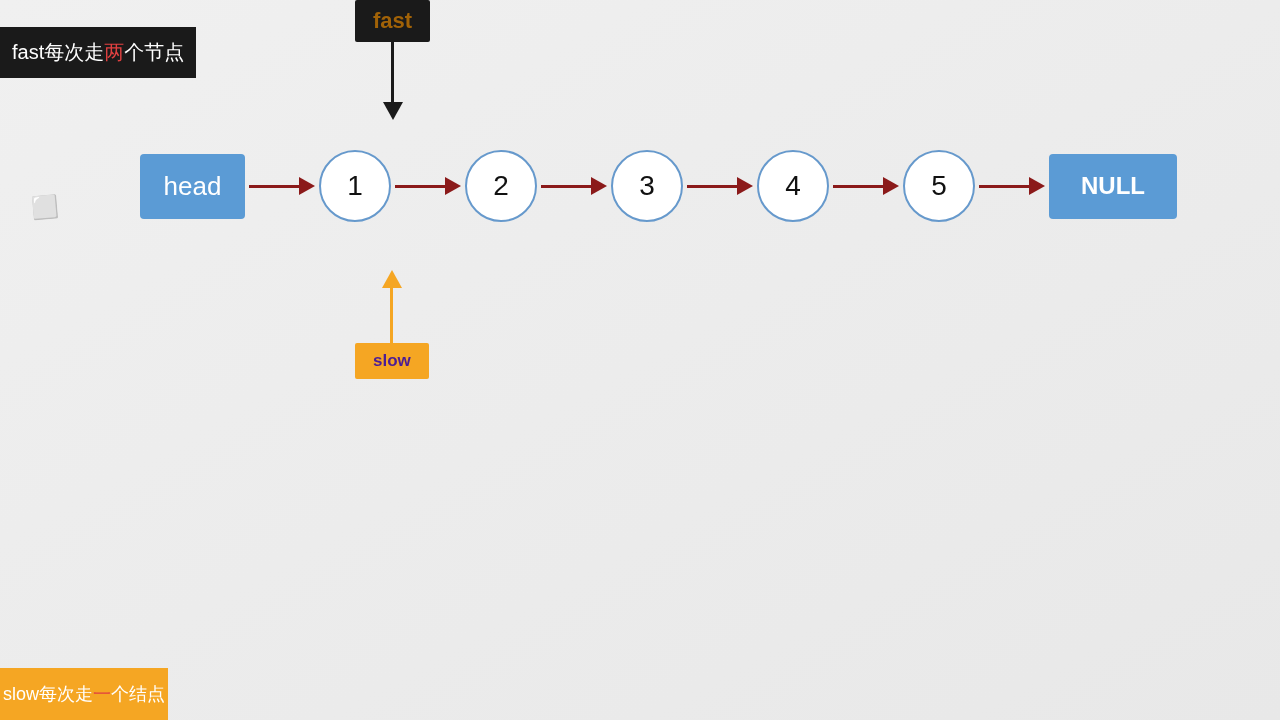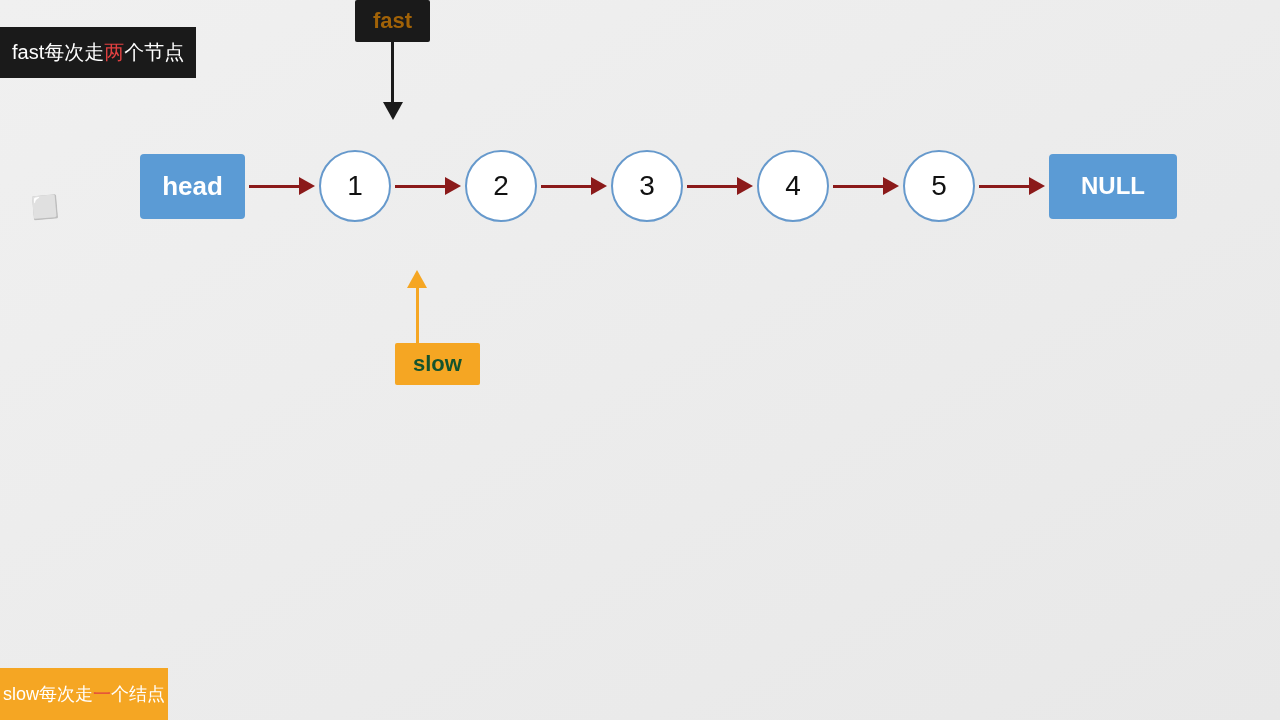--- a/index.html
+++ b/index.html
@@ -114,47 +114,46 @@
 
     .arrow-up-line {
       width: 3px;
       height: 55px;
       background: #f5a623;
       margin: 0 auto;
     }
 
     .pointer-label-slow {
       background: #f5a623;
-      color: #14532d;
+      color: #4c1d95;
       padding: 8px 18px;
-      font-size: 22px;
+      font-size: 17px;
       font-weight: bold;
       border-radius: 2px;
-      margin-left: 40px;
     }
 
     
     .list-row {
       display: flex;
       align-items: center;
       position: relative;
     }
 
     
     .head-box {
       width: 105px;
       height: 65px;
       background: #5b9bd5;
       border-radius: 4px;
       display: flex;
       align-items: center;
       justify-content: center;
       color: white;
       font-size: 26px;
-      font-weight: bold;
+      font-weight: normal;
     }
 
     
     .null-box {
       width: 128px;
       height: 65px;
       background: #5b9bd5;
       border-radius: 4px;
       display: flex;
       align-items: center;

